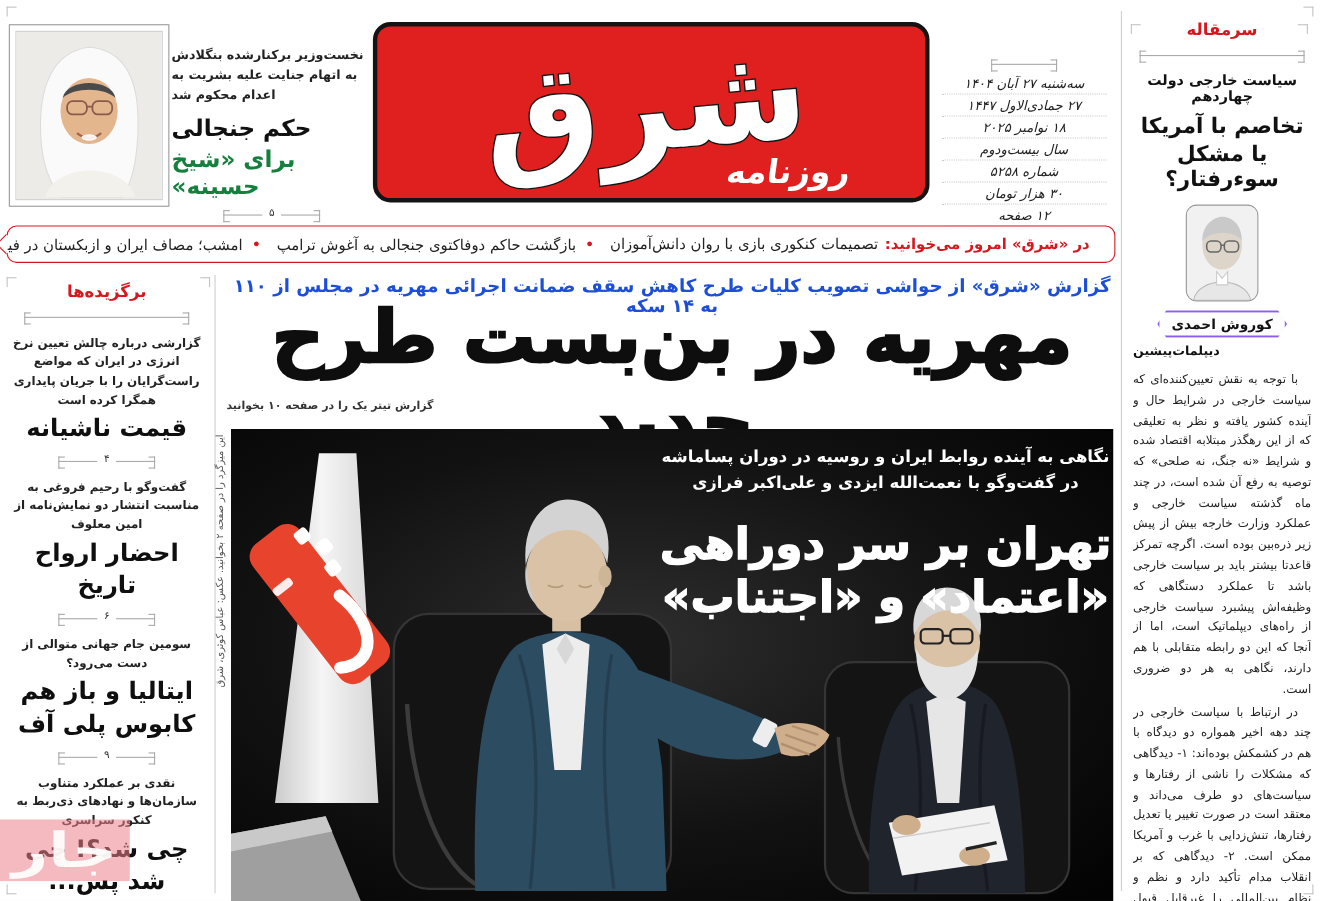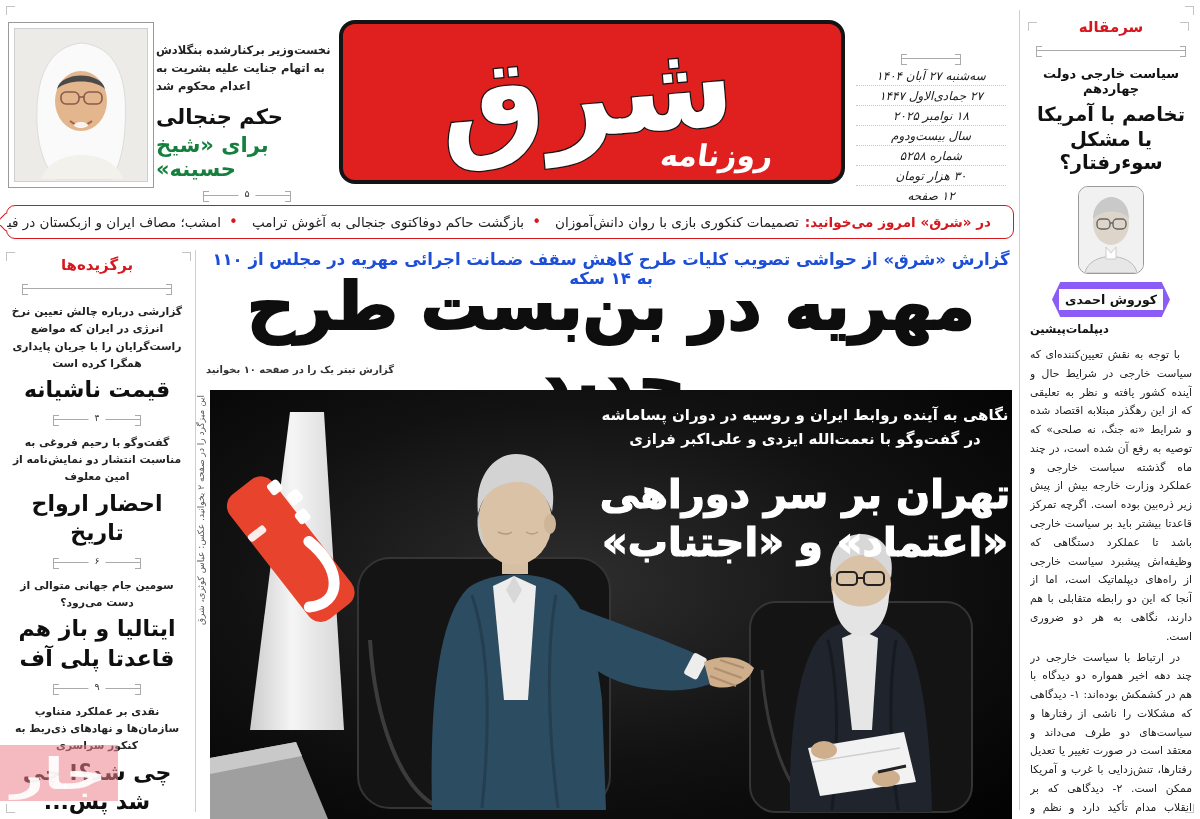--- a/index.html
+++ b/index.html
@@ -57,21 +57,21 @@
   
   .edit-col { position:absolute; left:1030px; top:18px; width:162px; }
   .edit-col .sec { text-align:center; color:#d6181e; font-weight:bold; font-size:15px; letter-spacing:4px; }
   .edit-col .kick { text-align:center; font-size:13px; font-weight:bold; margin-top:10px; color:#111; }
   .edit-col .t { text-align:center; font-size:19.5px; font-weight:bold; margin-top:7px; color:#111; }
   .portrait {
     width:66px; height:88px; margin:12px auto 0 auto; border:1px solid #999;
     border-radius:10px; overflow:hidden; background:#f2f2f2;
   }
   .author-badge {
-    width:118px; margin:8px auto 4px auto; border:7px solid #8b5cf6; background:#fdfdfd;
+    width:118px; margin:8px auto 4px auto; border:2px solid #8b5cf6; background:#fdfdfd;
     clip-path:polygon(0 50%, 7% 0, 93% 0, 100% 50%, 93% 100%, 7% 100%);
     text-align:center; font-size:12.5px; font-weight:bold; padding:3px 0; color:#111;
   }
   .author-role { text-align:left; font-size:11.5px; font-weight:bold; margin-top:5px; color:#111; }
   .edit-body {
     margin-top:10px; font-size:10.8px; line-height:1.74; text-align:justify; color:#222;
     height:508px; overflow:hidden;
   }
   .edit-body p { text-indent:12px; margin-bottom:2px; }
 
@@ -333,21 +333,21 @@
     <div>
       <div class="sb-kicker">گفت‌وگو با رحیم فروغی به مناسبت انتشار دو نمایش‌نامه از امین معلوف</div>
       <div class="sb-title">احضار ارواح تاریخ</div>
       <div class="orn">
           <span class="num">۶</span>
         </div>
     </div>
 
     <div>
       <div class="sb-kicker">سومین جام جهانی متوالی از دست می‌رود؟</div>
-      <div class="sb-title">ایتالیا و باز هم قاعدتا پلی آف</div>
+      <div class="sb-title">ایتالیا و باز هم کابوس پلی آف</div>
       <div class="orn">
           <span class="num">۹</span>
         </div>
     </div>
 
     <div>
       <div class="sb-kicker">نقدی بر عملکرد متناوب سازمان‌ها و نهادهای ذی‌ربط به کنکور سراسری</div>
       <div class="sb-title">چی شد؟! چی شد پس...</div>
 
     </div>

